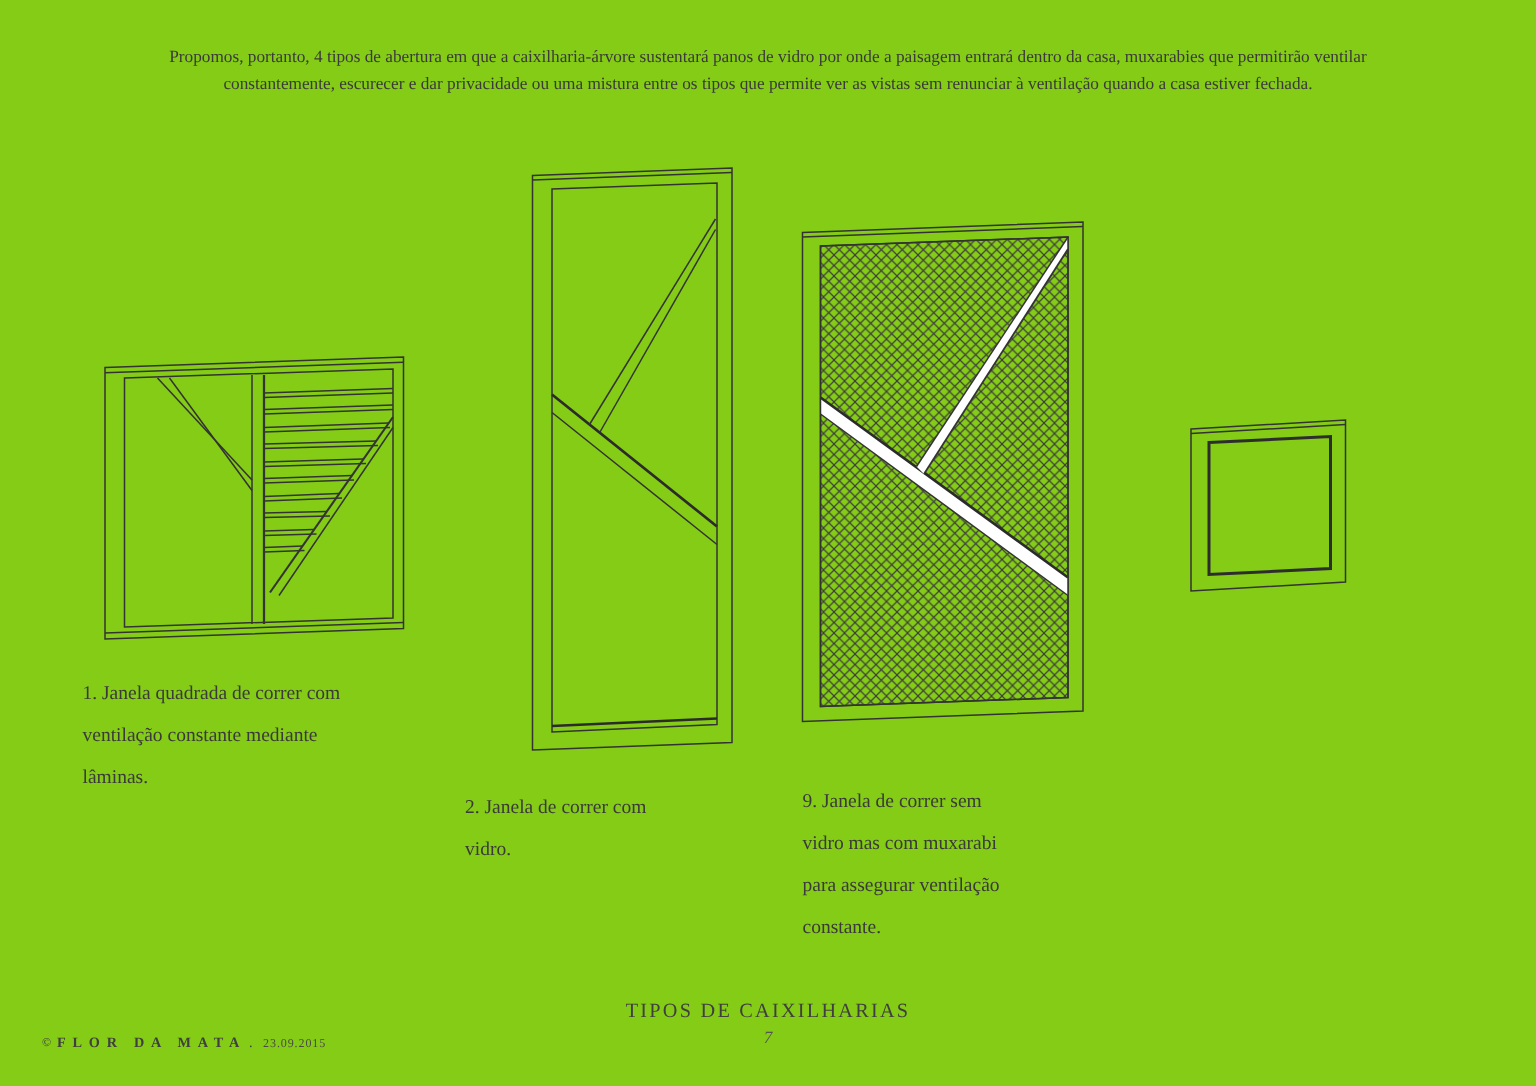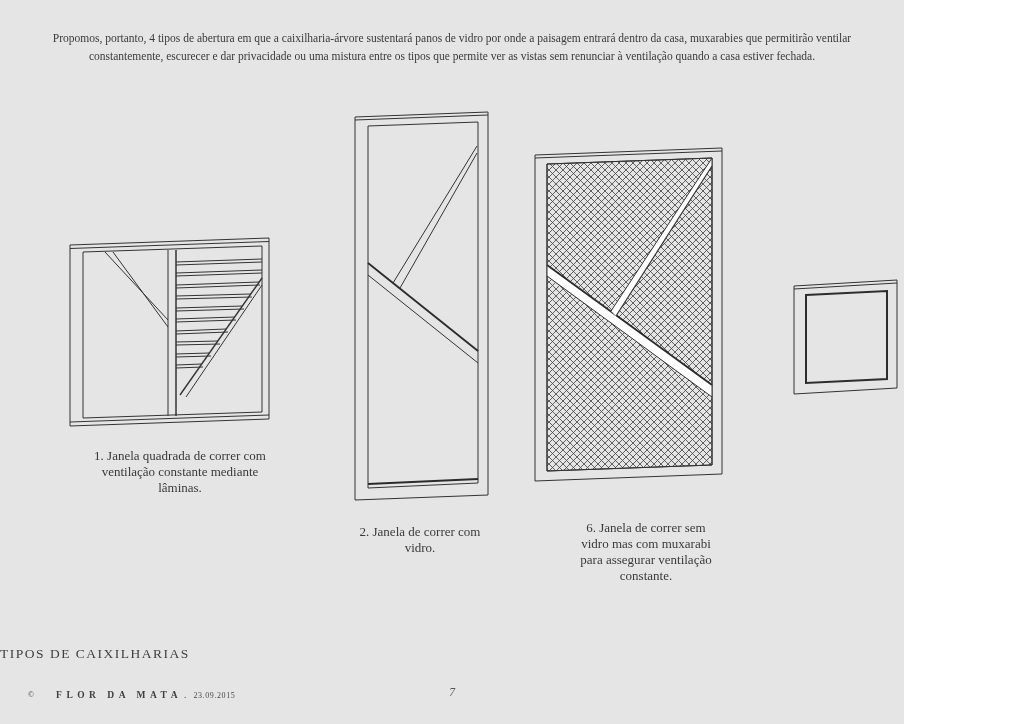--- a/index.html
+++ b/index.html
@@ -1,55 +1,55 @@
 <!DOCTYPE html>
 <html><head>
 <meta charset="utf-8">
 <style>
   html,body{margin:0;padding:0;background:#ffffff;}
   .page{
     position:relative;
-    width:904px;height:724px;
-    background:#e5e5e5;
+    width:1024px;height:724px;
+    background:#84cc16;
     font-family:"Liberation Serif", serif;
     color:#3a3a3a;
     overflow:hidden;
   }
   .intro{
     position:absolute;top:29px;left:40px;right:40px;
     text-align:center;
     font-size:11.5px;line-height:18px;
     white-space:pre-line;
     color:#3a3a3a;
   }
   .drawing{position:absolute;}
   .drawing svg{display:block;}
   .caption{
     position:absolute;
-    text-align:center;
-    font-size:13px;line-height:16px;
+    font-size:13px;line-height:28px;
     white-space:pre-line;
     color:#3a3a3a;
   }
   .caption-1{left:55px;width:250px;top:448px;}
   .caption-2{left:310px;width:220px;top:524px;}
   .caption-3{left:535px;width:222px;top:520px;}
   .caption-4{left:758px;width:216px;top:452px;}
   .section-title{
-    position:absolute;left:0;right:0;top:646px;
+    position:absolute;left:0;right:0;top:666px;
+    text-align:center;
     font-size:13.5px;letter-spacing:1.5px;
     color:#3f3f3f;
   }
   .footer{
     position:absolute;left:28px;top:690px;
     font-size:9.5px;color:#3f3f3f;
     white-space:nowrap;
   }
   .footer .copy{font-size:8px;vertical-align:1px;letter-spacing:2px;}
-  .footer .brand{font-weight:bold;letter-spacing:4.5px;margin-left:20px;}
+  .footer .brand{font-weight:bold;letter-spacing:4.5px;margin-left:2px;}
   .footer .sep{margin:0 7px 0 2px;}
   .footer .date{font-size:8px;letter-spacing:0.6px;color:#4a4a4a;}
   .pagenum{
     position:absolute;left:0;right:0;top:686px;
     text-align:center;
     font-style:italic;font-size:11.5px;color:#555555;
   }
 </style>
 </head>
 <body>
@@ -149,21 +149,21 @@
         <polygon points="18,19 99,15 99,103 18,107" stroke="#2d2d2d" stroke-width="2"></polygon>
       </g>
     </svg>
   </div>
 
   <div class="caption caption-1">1. Janela quadrada de correr com
 ventilação constante mediante
 lâminas.</div>
   <div class="caption caption-2">2. Janela de correr com
 vidro.</div>
-  <div class="caption caption-3">6. Janela de correr sem
+  <div class="caption caption-3">9. Janela de correr sem
 vidro mas com muxarabi
 para assegurar ventilação
 constante.</div>
 
   <div class="section-title">TIPOS DE CAIXILHARIAS</div>
 
   <div class="footer">
     <span class="copy">©</span><span class="brand">FLOR DA MATA</span><span class="sep">.</span><span class="date">23.09.2015</span>
   </div>
 

